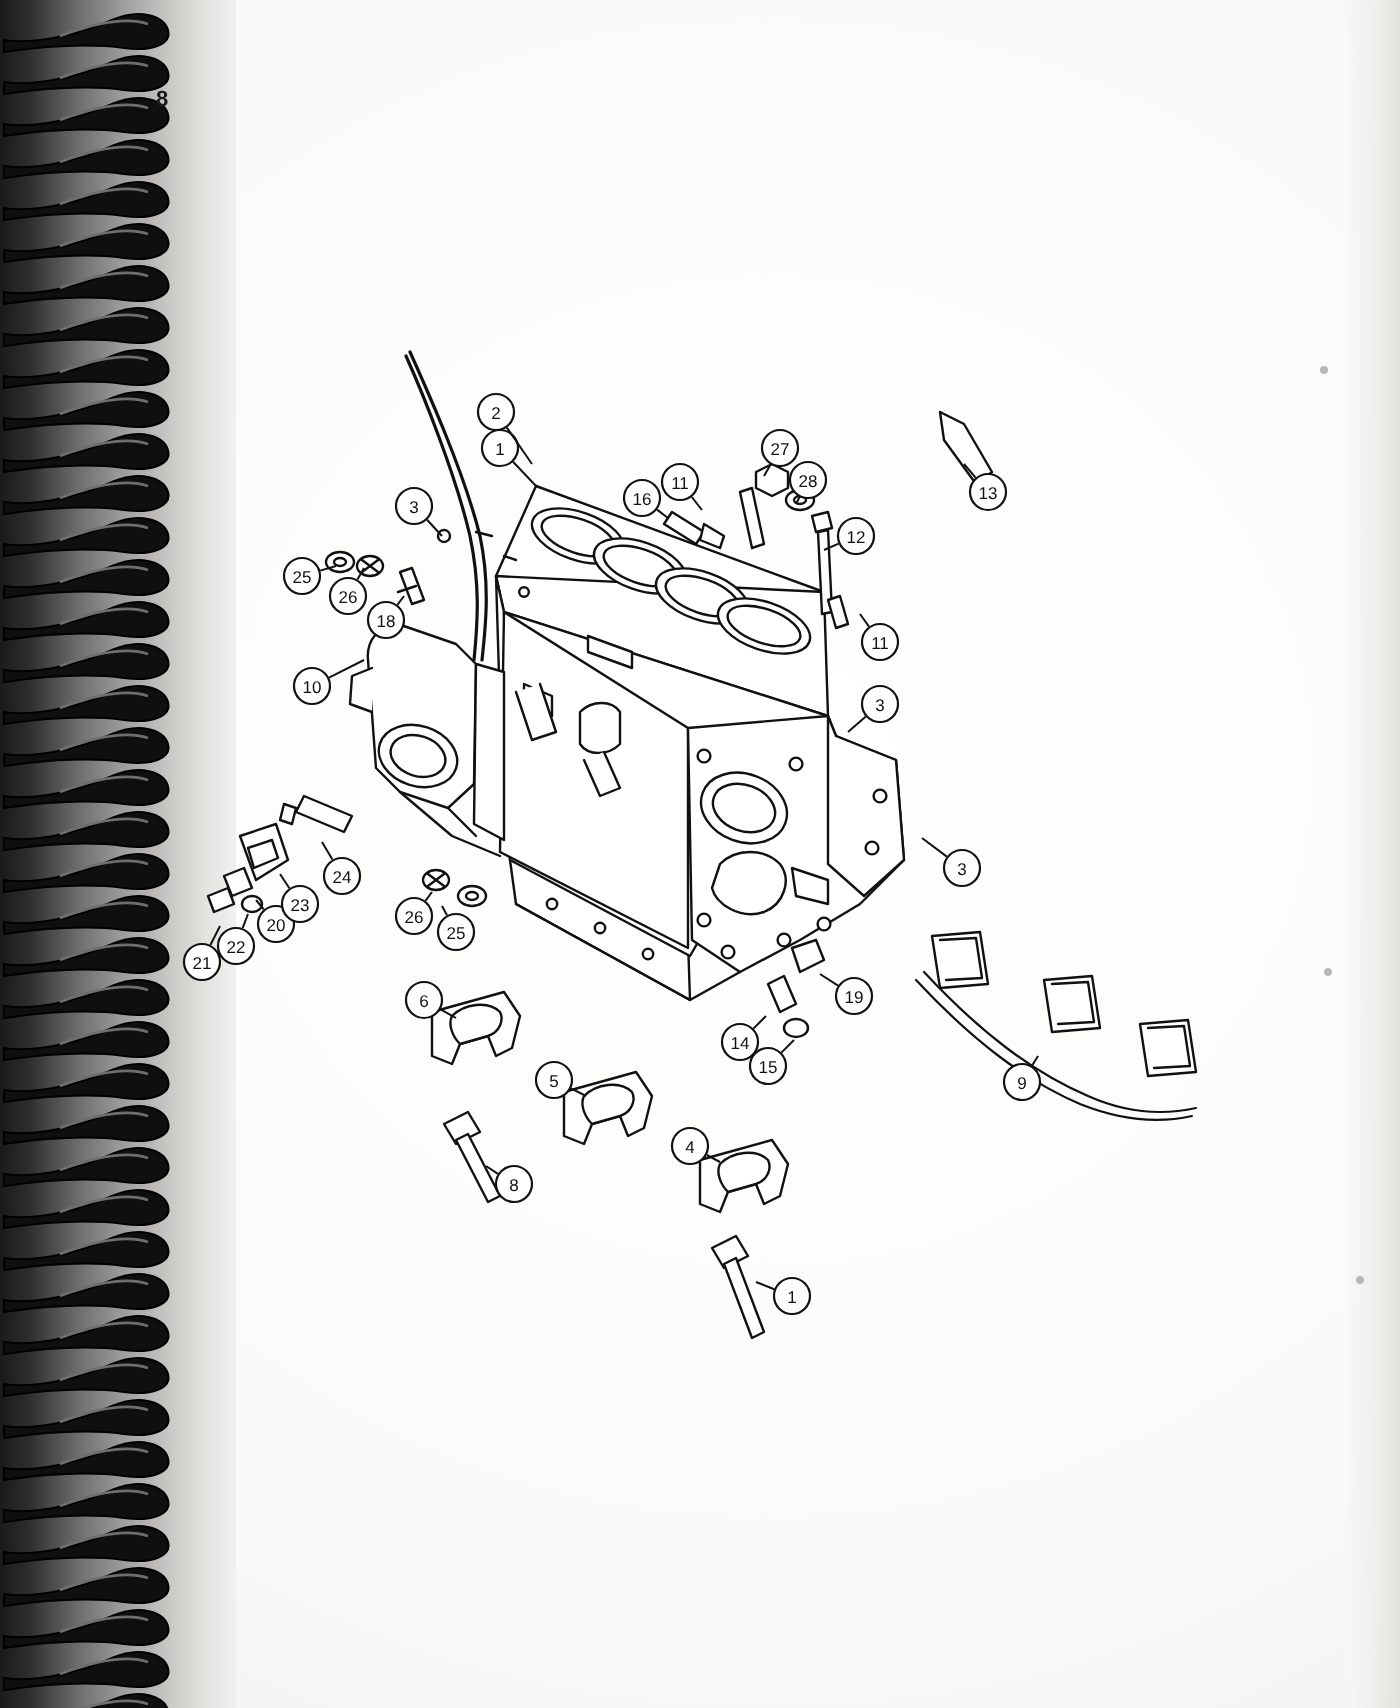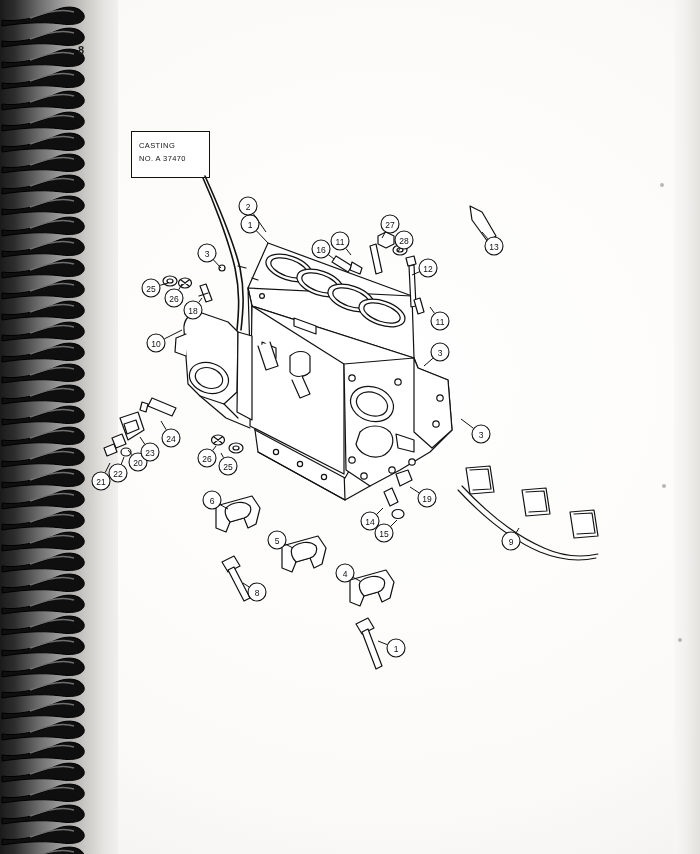--- a/index.html
+++ b/index.html
@@ -193,24 +193,20 @@
         <path d="M30 837 C 46 831, 62 827, 74 831" fill="none" stroke="#6e6e6e" stroke-width="1.4"></path>
         <path d="M2 860 C 14 862, 36 859, 56 850 C 70 844, 82 848, 84 855 C 86 862, 76 866, 62 864 C 40 861, 16 864, 2 866 Z" fill="#0f0f0f" stroke="#000" stroke-width="1"></path>
         <path d="M30 858 C 46 852, 62 848, 74 852" fill="none" stroke="#6e6e6e" stroke-width="1.4"></path>
       </g>
   </svg>
 
   <div id="page-edge-right"></div>
 
   <div id="page-number">8</div>
 
-  <div id="casting-box">
-    <div class="line">CASTING</div>
-    <div class="line">NO. A 37470</div>
-  </div>
 
   <svg id="art" width="700" height="854" viewBox="0 0 700 854">
     <g stroke="#111" fill="none" stroke-width="1.2" stroke-linejoin="round" stroke-linecap="round">
 
       <path d="M205 176 C 214 196, 232 236, 240 268 C 245 292, 243 312, 241 330" stroke-width="1.6"></path>
       <path d="M237 330 C 239 310, 240 292, 235 268 C 228 238, 212 198, 203 178" stroke-width="1.6"></path>
 
       <path d="M248 288 L268 243 L412 296 L408 336 Z" fill="#fff"></path>
       <path d="M248 288 L252 306 L414 358 L412 296 Z" fill="#fff"></path>
 

